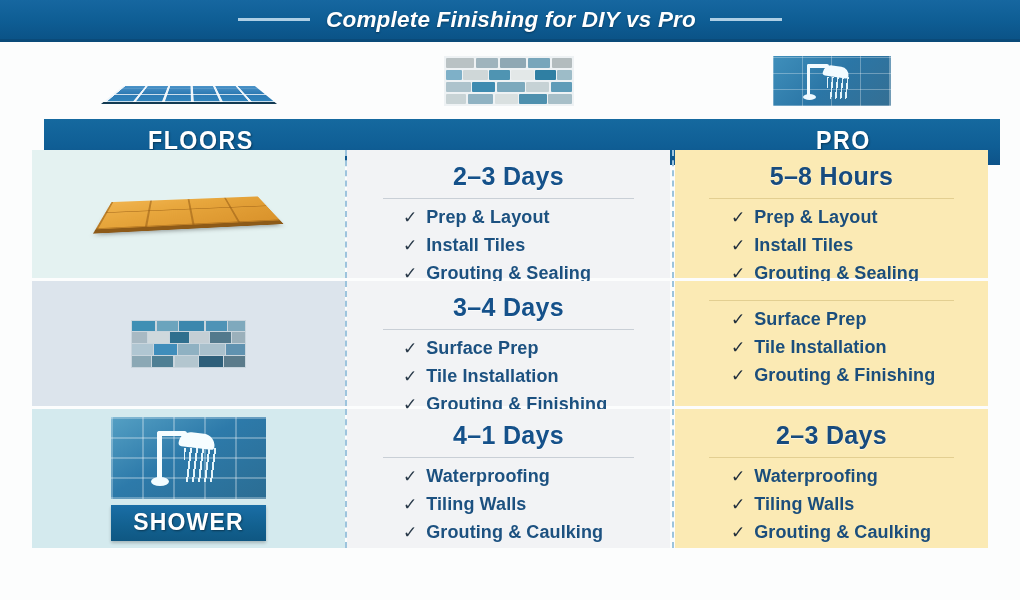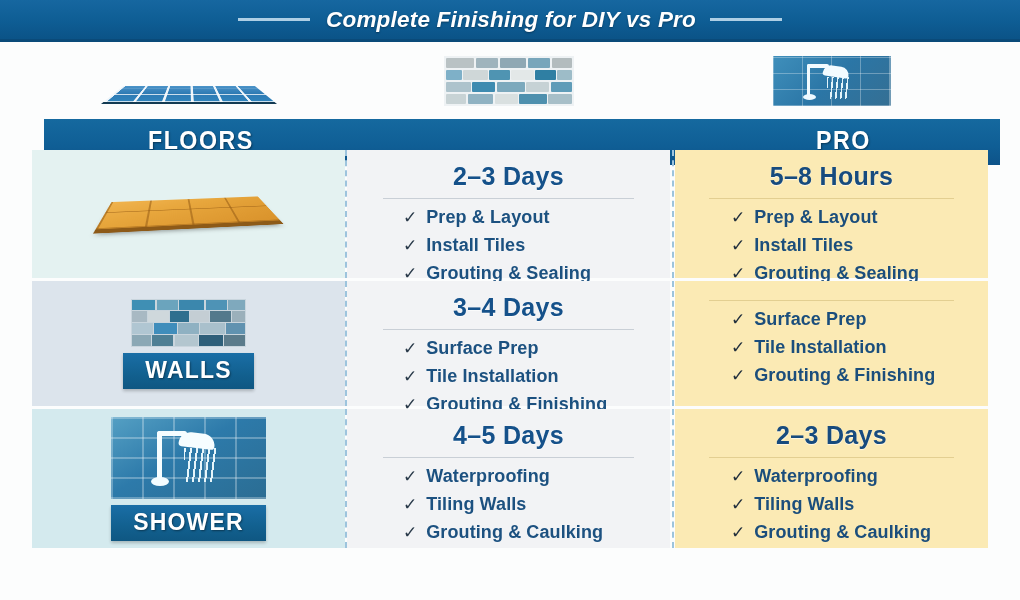--- a/index.html
+++ b/index.html
@@ -338,21 +338,20 @@
                   <i class="bk" style="background:#6092b0;flex-grow:.9"></i>
                 </div>
               <div class="brow">
                   <i class="bk" style="background:#8ba8b5;flex-grow:.9"></i>
                   <i class="bk" style="background:#4f7f94;flex-grow:1"></i>
                   <i class="bk" style="background:#b3c6cf;flex-grow:1.1"></i>
                   <i class="bk" style="background:#2e5f7a;flex-grow:1.1"></i>
                   <i class="bk" style="background:#5b7b8b"></i>
                 </div>
             </div>
-            <div class="badge">WALLS</div>
           </div>
         </div>
         <div class="dash-v dash-1"></div>
         <div class="cell c-diy">
           <div class="content">
             <div class="duration">3–4 Days</div>
             <div class="rule-h"></div>
             <ul class="checklist">
               <li>
                   <span class="tick">✓</span>
@@ -401,21 +400,21 @@
               <div class="shw shw-head"></div>
               <div class="shw shw-spray"></div>
               <div class="shw shw-base"></div>
             </div>
             <div class="badge">SHOWER</div>
           </div>
         </div>
         <div class="dash-v dash-1"></div>
         <div class="cell c-diy">
           <div class="content">
-            <div class="duration">4–5 Days</div>
+            <div class="duration">4–1 Days</div>
             <div class="rule-h"></div>
             <ul class="checklist">
               <li>
                   <span class="tick">✓</span>
                   <span class="txt">Waterproofing</span>
                 </li>
               <li>
                   <span class="tick">✓</span>
                   <span class="txt">Tiling Walls</span>
                 </li>

